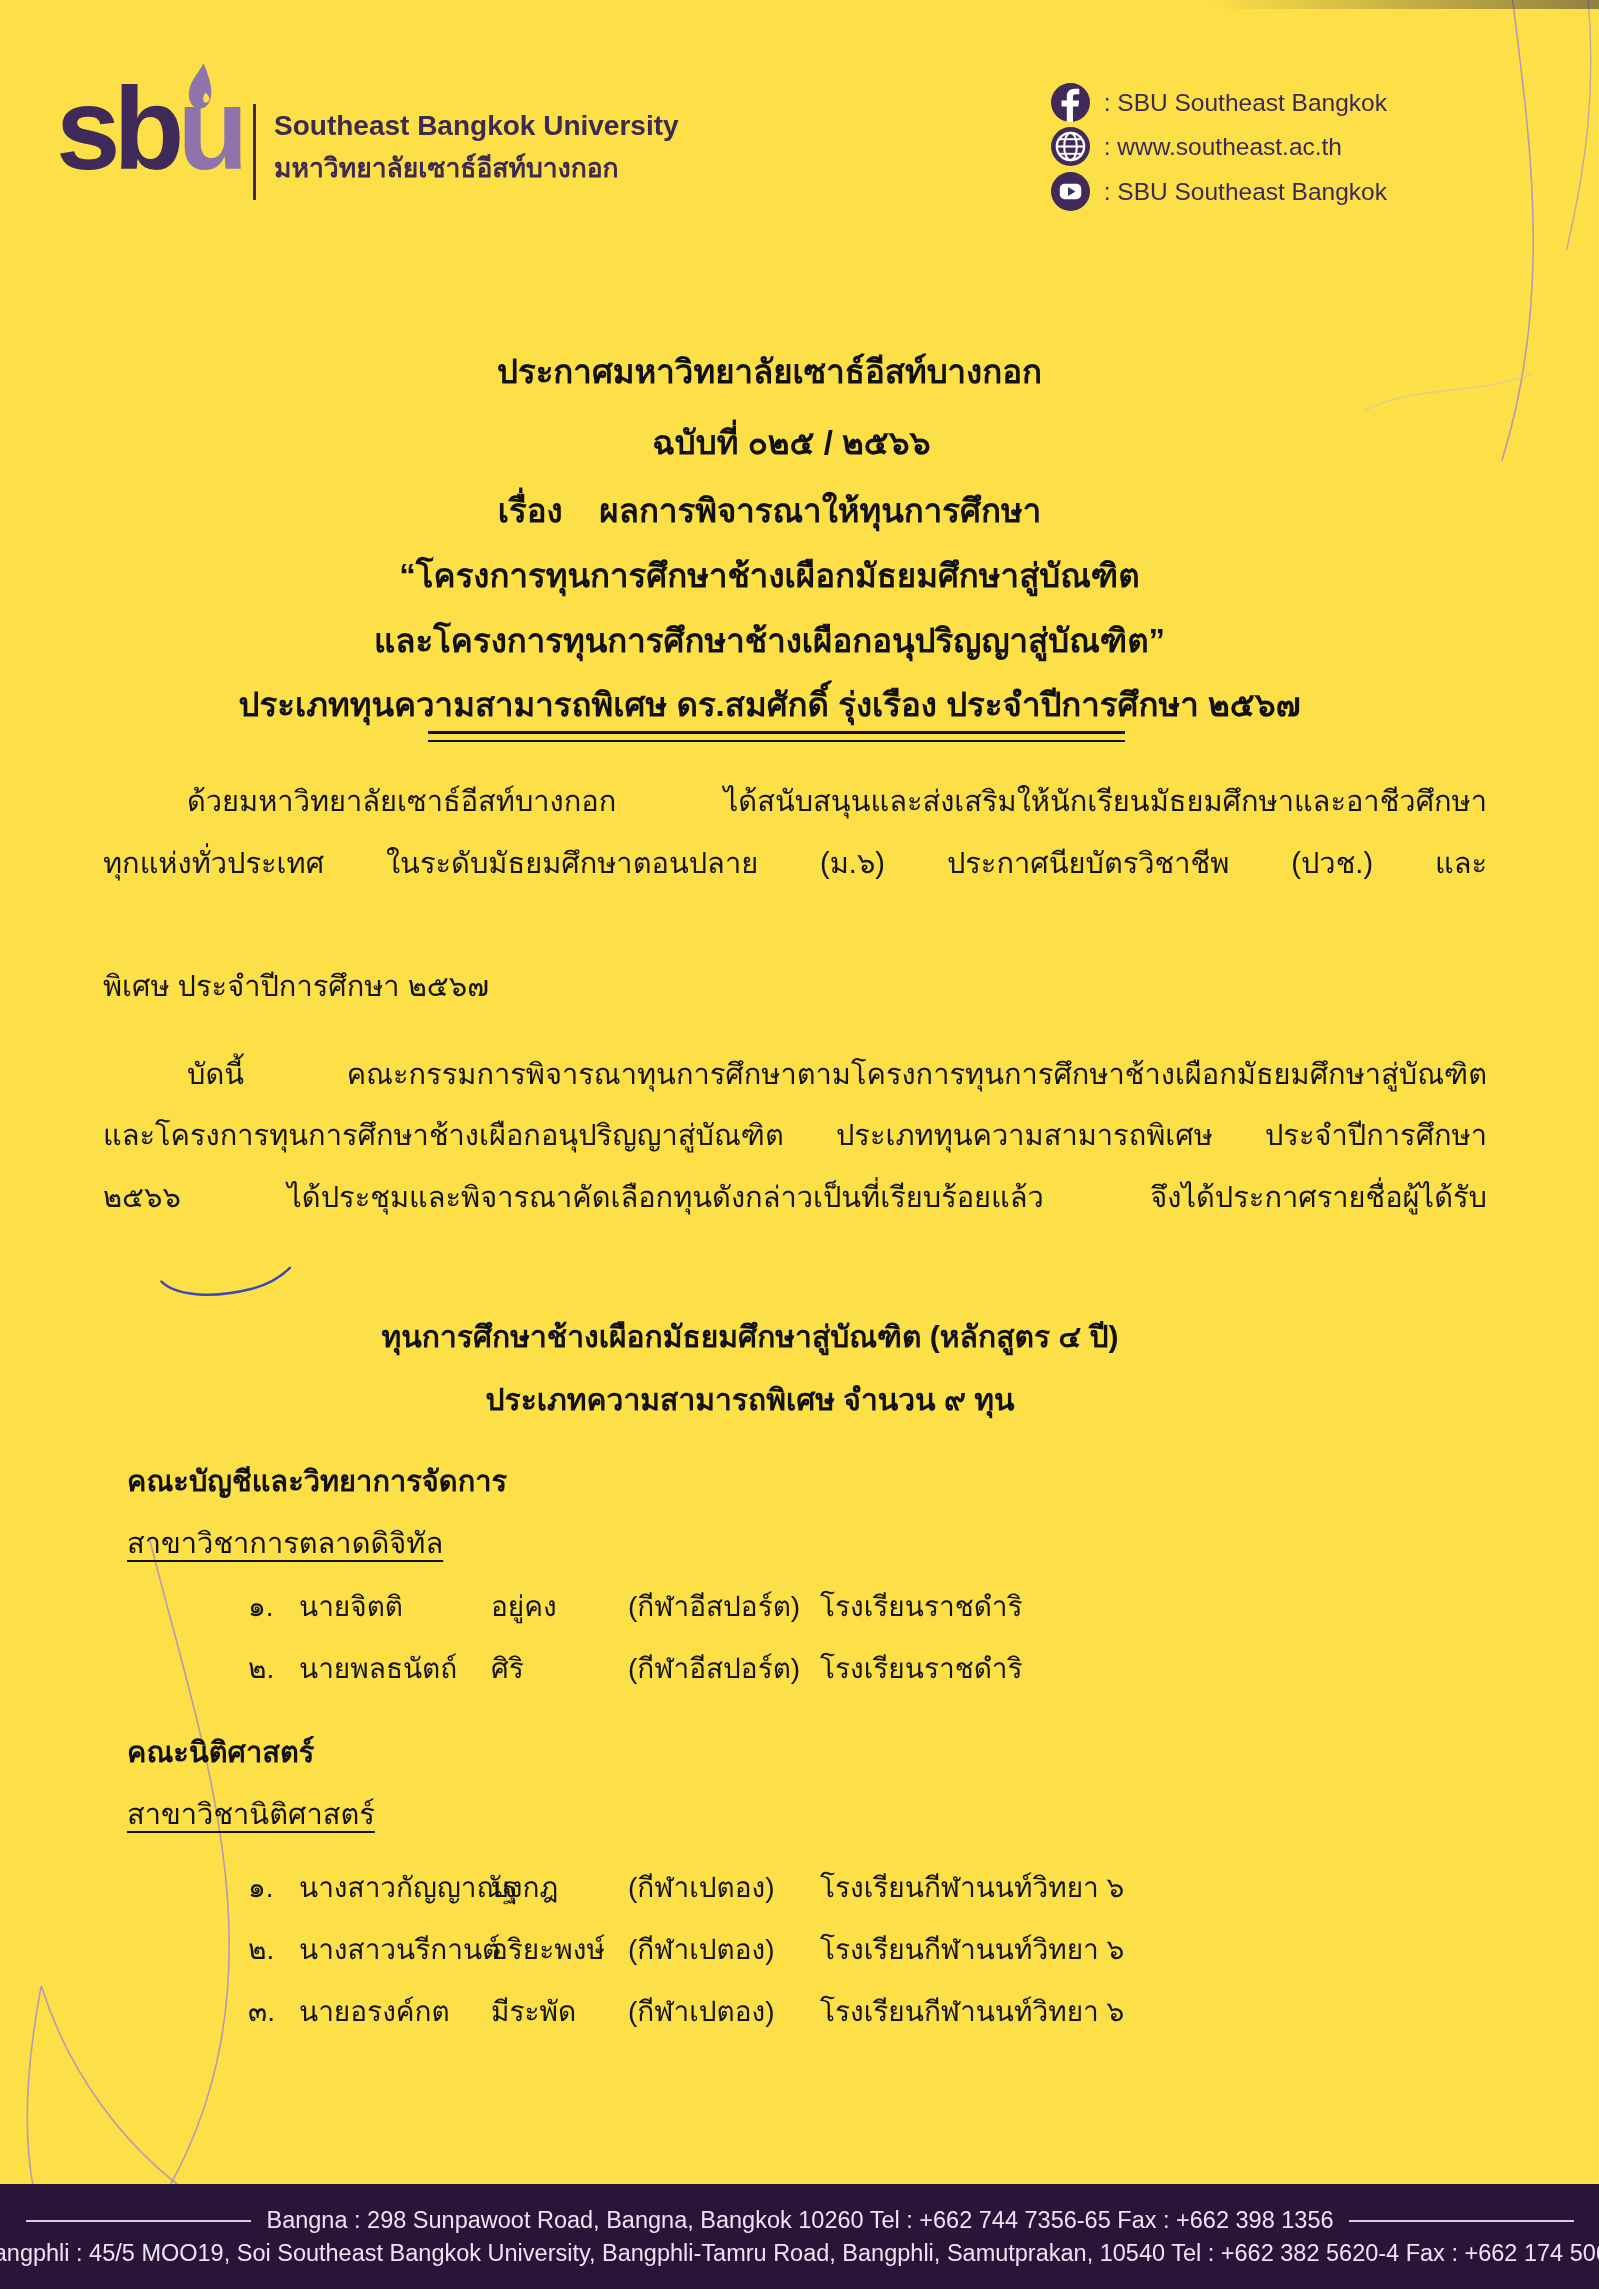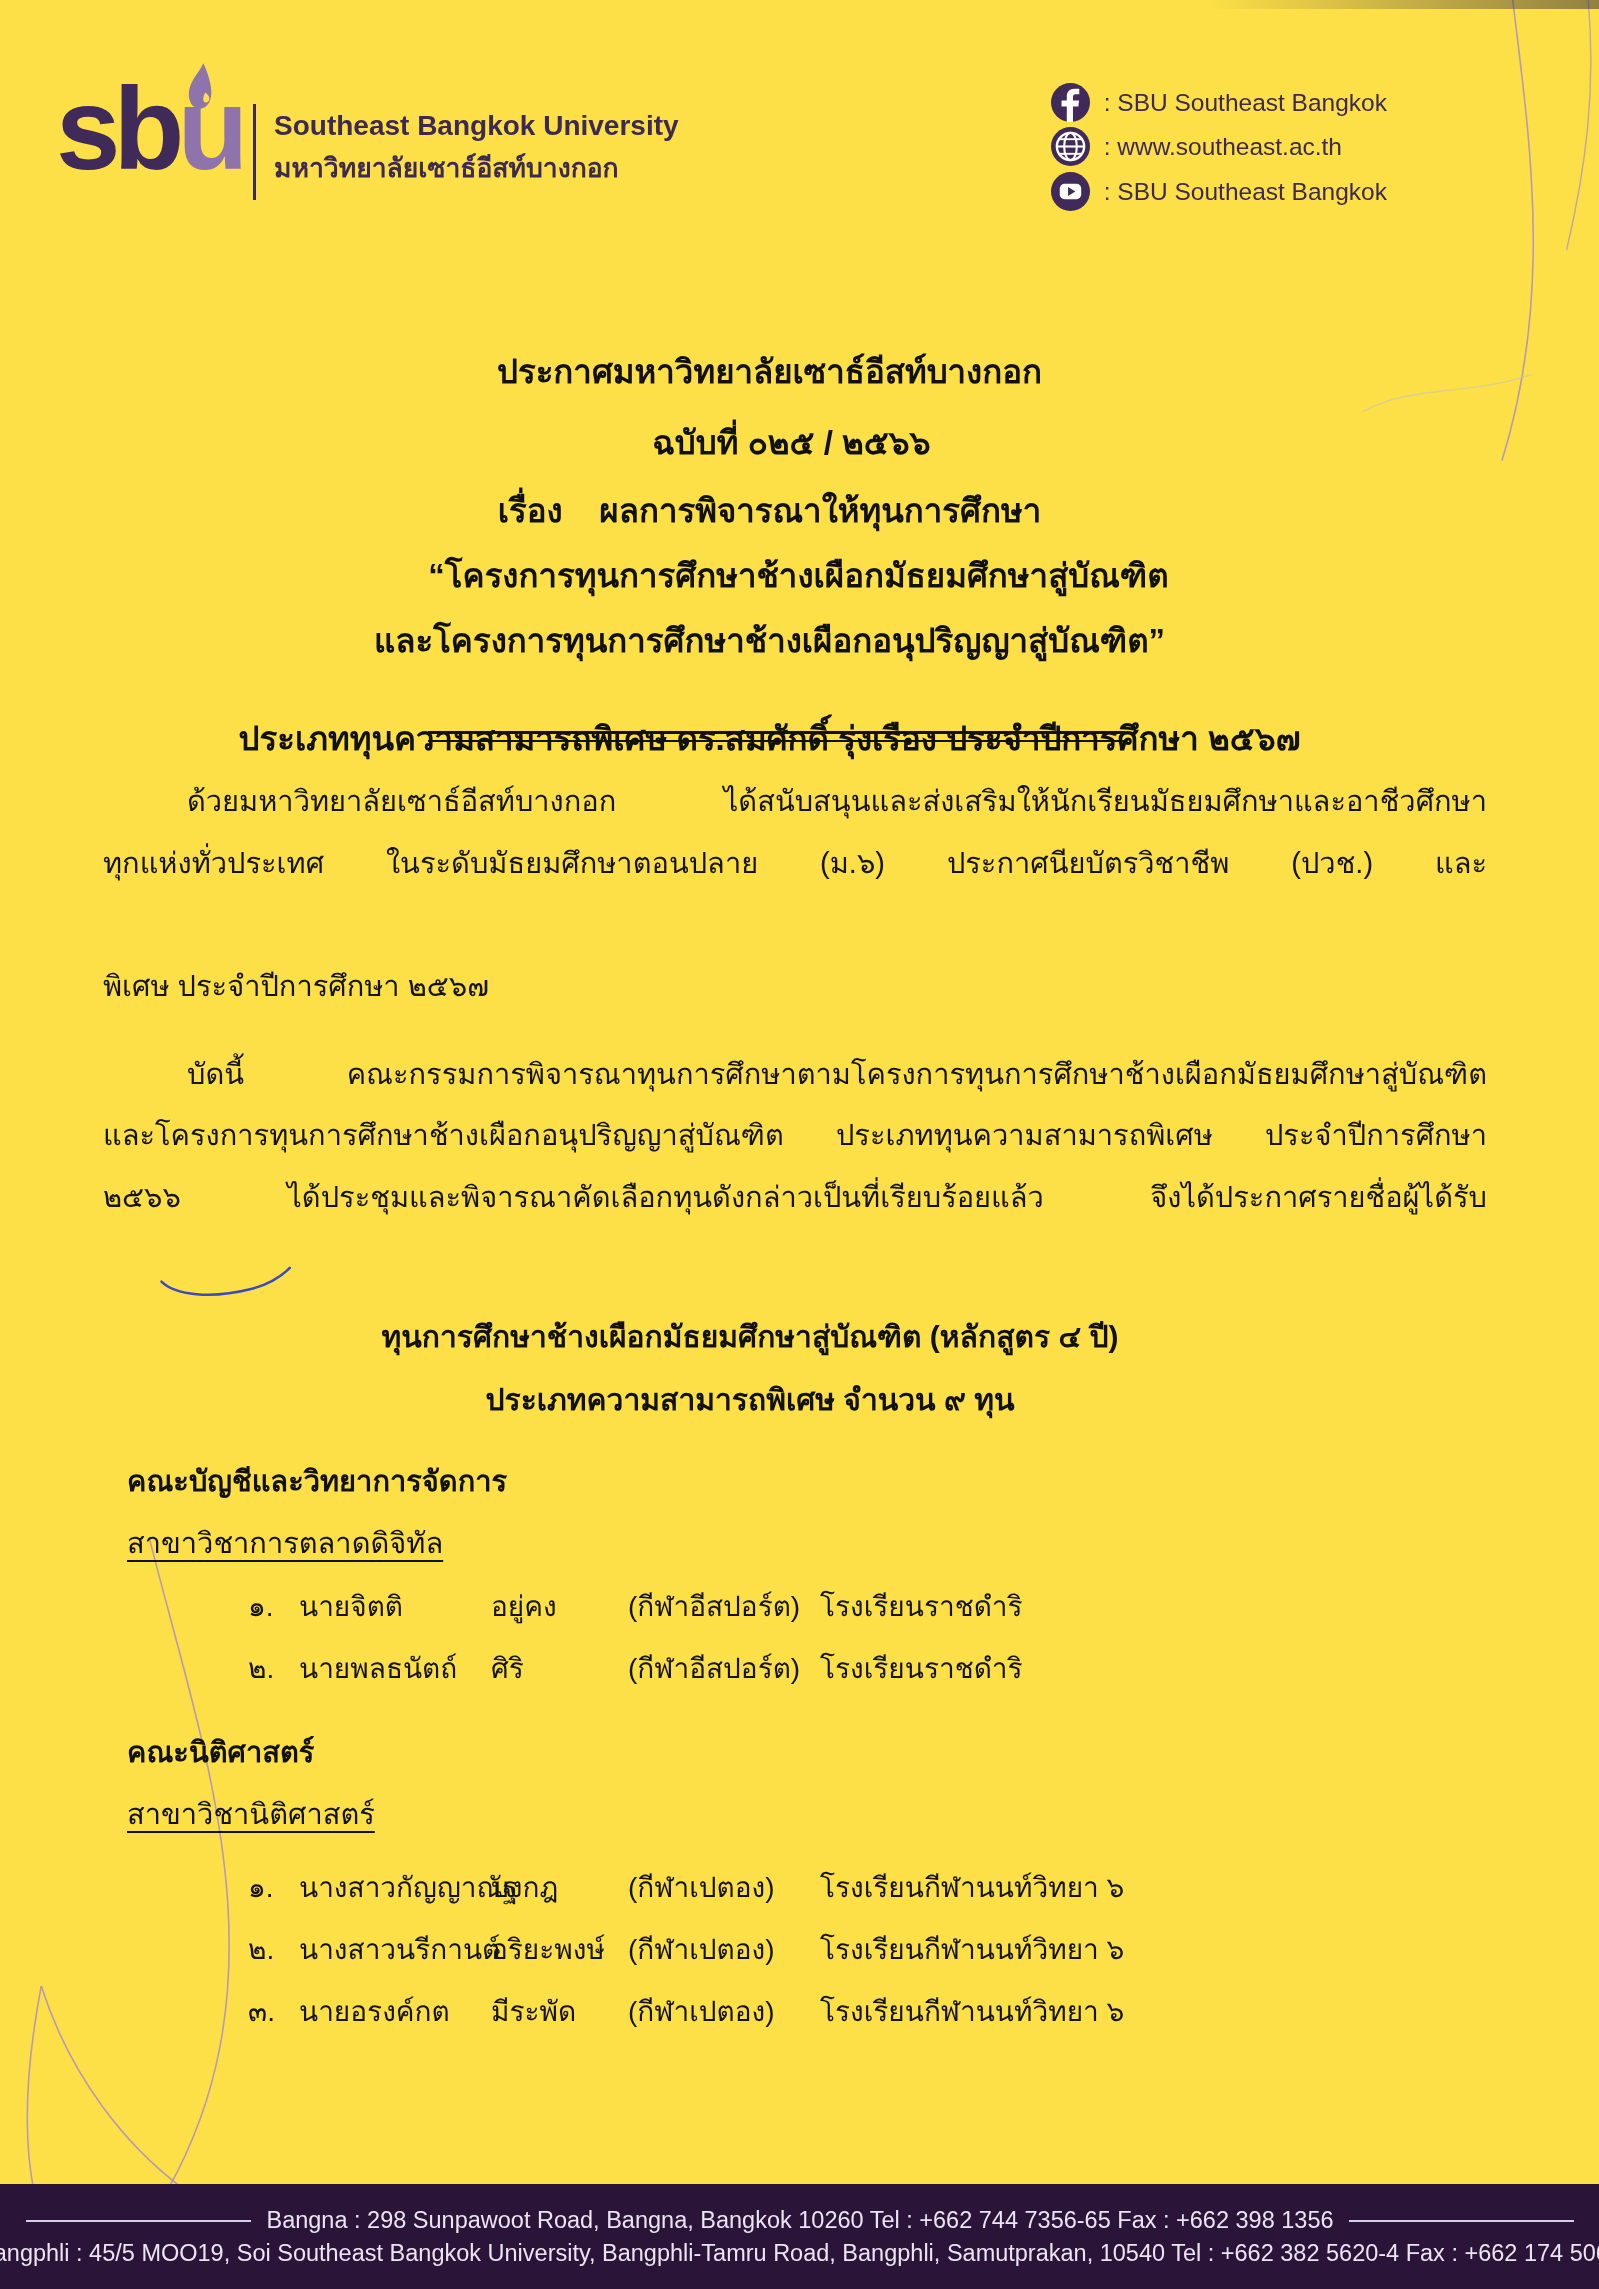--- a/index.html
+++ b/index.html
@@ -136,23 +136,23 @@
       <circle cx="20" cy="20" r="20" fill="#3f2a5a"></circle>
       <rect x="9" y="12" width="22" height="16" rx="5" fill="#ffffff"></rect>
       <path d="M17.5 15.5 L25 20 L17.5 24.5 Z" fill="#3f2a5a"></path>
     </svg>
     <span class="social-label">: SBU Southeast Bangkok</span>
   </div>
 
   <div class="title-line" style="top:345px;">ประกาศมหาวิทยาลัยเซาธ์อีสท์บางกอก</div>
   <div class="title-line" style="top:416px;margin-left:22px;">ฉบับที่ ๐๒๕ / ๒๕๖๖</div>
   <div class="title-line" style="top:484px;">เรื่อง    ผลการพิจารณาให้ทุนการศึกษา</div>
-  <div class="title-line" style="top:549px;padding-left:29px;">“โครงการทุนการศึกษาช้างเผือกมัธยมศึกษาสู่บัณฑิต</div>
+  <div class="title-line" style="top:549px;">“โครงการทุนการศึกษาช้างเผือกมัธยมศึกษาสู่บัณฑิต</div>
   <div class="title-line" style="top:614px;">และโครงการทุนการศึกษาช้างเผือกอนุปริญญาสู่บัณฑิต”</div>
-  <div class="title-line" style="top:678px;margin-top:34px;">ประเภททุนความสามารถพิเศษ ดร.สมศักดิ์ รุ่งเรือง ประจำปีการศึกษา ๒๕๖๗</div>
+  <div class="title-line" style="top:678px;">ประเภททุนความสามารถพิเศษ ดร.สมศักดิ์ รุ่งเรือง ประจำปีการศึกษา ๒๕๖๗</div>
   <div class="double-rule"></div>
 
   <div class="body-line indent" style="top:778px;">ด้วยมหาวิทยาลัยเซาธ์อีสท์บางกอก ได้สนับสนุนและส่งเสริมให้นักเรียนมัธยมศึกษาและอาชีวศึกษา</div>
   <div class="body-line" style="top:840px;">ทุกแห่งทั่วประเทศ ในระดับมัธยมศึกษาตอนปลาย (ม.๖) ประกาศนียบัตรวิชาชีพ (ปวช.) และ</div>
   <div class="body-line last" style="top:963px;">พิเศษ ประจำปีการศึกษา ๒๕๖๗</div>
 
   <div class="body-line" style="top:1112px;">และโครงการทุนการศึกษาช้างเผือกอนุปริญญาสู่บัณฑิต ประเภททุนความสามารถพิเศษ ประจำปีการศึกษา</div>
   <div class="body-line indent" style="top:1051px;">บัดนี้ คณะกรรมการพิจารณาทุนการศึกษาตามโครงการทุนการศึกษาช้างเผือกมัธยมศึกษาสู่บัณฑิต</div>
   <div class="body-line" style="top:1174px;">๒๕๖๖ ได้ประชุมและพิจารณาคัดเลือกทุนดังกล่าวเป็นที่เรียบร้อยแล้ว จึงได้ประกาศรายชื่อผู้ได้รับ</div>
   <svg class="abs" style="left:157px;top:1266px;" width="147" height="35" viewBox="0 0 150 36">

